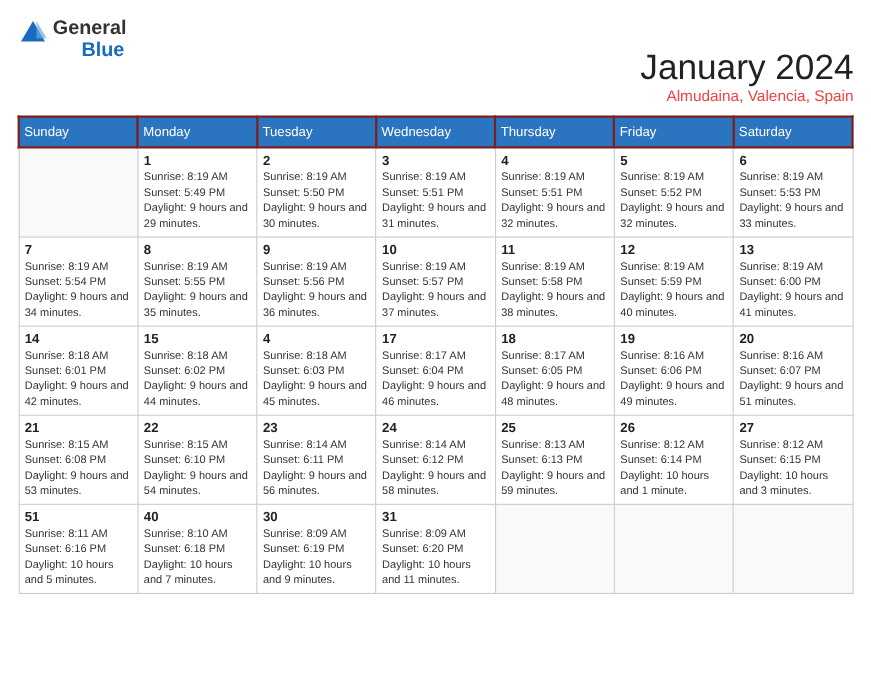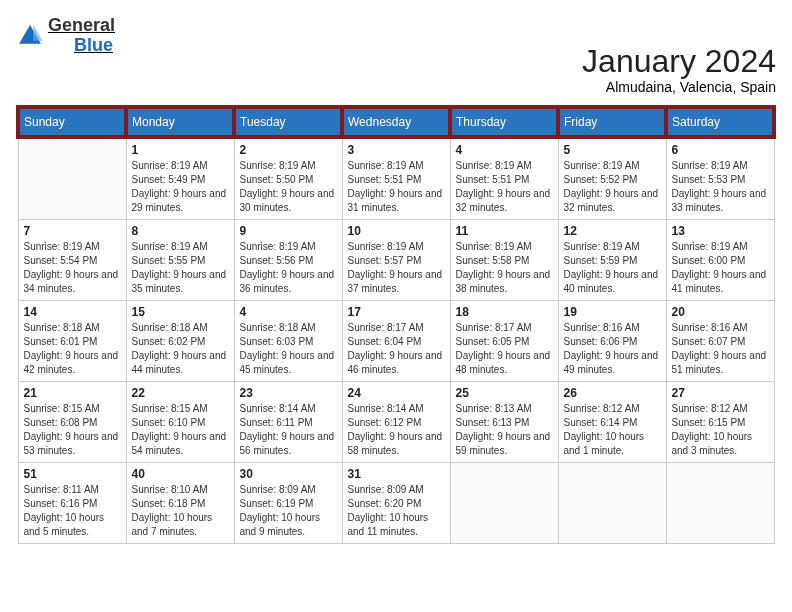--- a/index.html
+++ b/index.html
@@ -11,23 +11,22 @@
       padding: 16px;
     }
     .header {
       display: flex;
       justify-content: space-between;
       align-items: flex-start;
       margin-bottom: 10px;
     }
     .logo {
       display: flex;
-      align-items: center;
+      align-items: flex-start;
       gap: 4px;
-      text-decoration: underline;
     }
     .logo-text {
       font-size: 18px;
       font-weight: bold;
       line-height: 1.1;
     }
     .logo-general { color: #333; }
     .logo-blue { color: #1a6bbd; margin-left: 26px; }
     .logo-icon {
       width: 28px;
@@ -38,36 +37,36 @@
       margin-top: 28px;
     }
     .month-title {
       font-size: 32px;
       font-weight: 300;
       color: #222;
       line-height: 1.1;
     }
     .subtitle {
       font-size: 14px;
-      color: #000000;
+      color: #ef4444;
       text-align: right;
     }
     table {
       width: 100%;
       border-collapse: collapse;
       font-size: 11px;
     }
     thead tr th {
       background: #2b74c0;
       color: #fff;
       padding: 6px 4px;
       text-align: left;
       font-size: 12px;
       font-weight: normal;
-      border: 4px solid #7f1d1d;
+      border: 2px solid #7f1d1d;
     }
     tbody tr td {
       border: 1px solid #ccc;
       vertical-align: top;
       padding: 4px 5px;
       height: 80px;
       width: 108px;
     }
     tbody tr td.empty {
       background: #f9f9f9;

